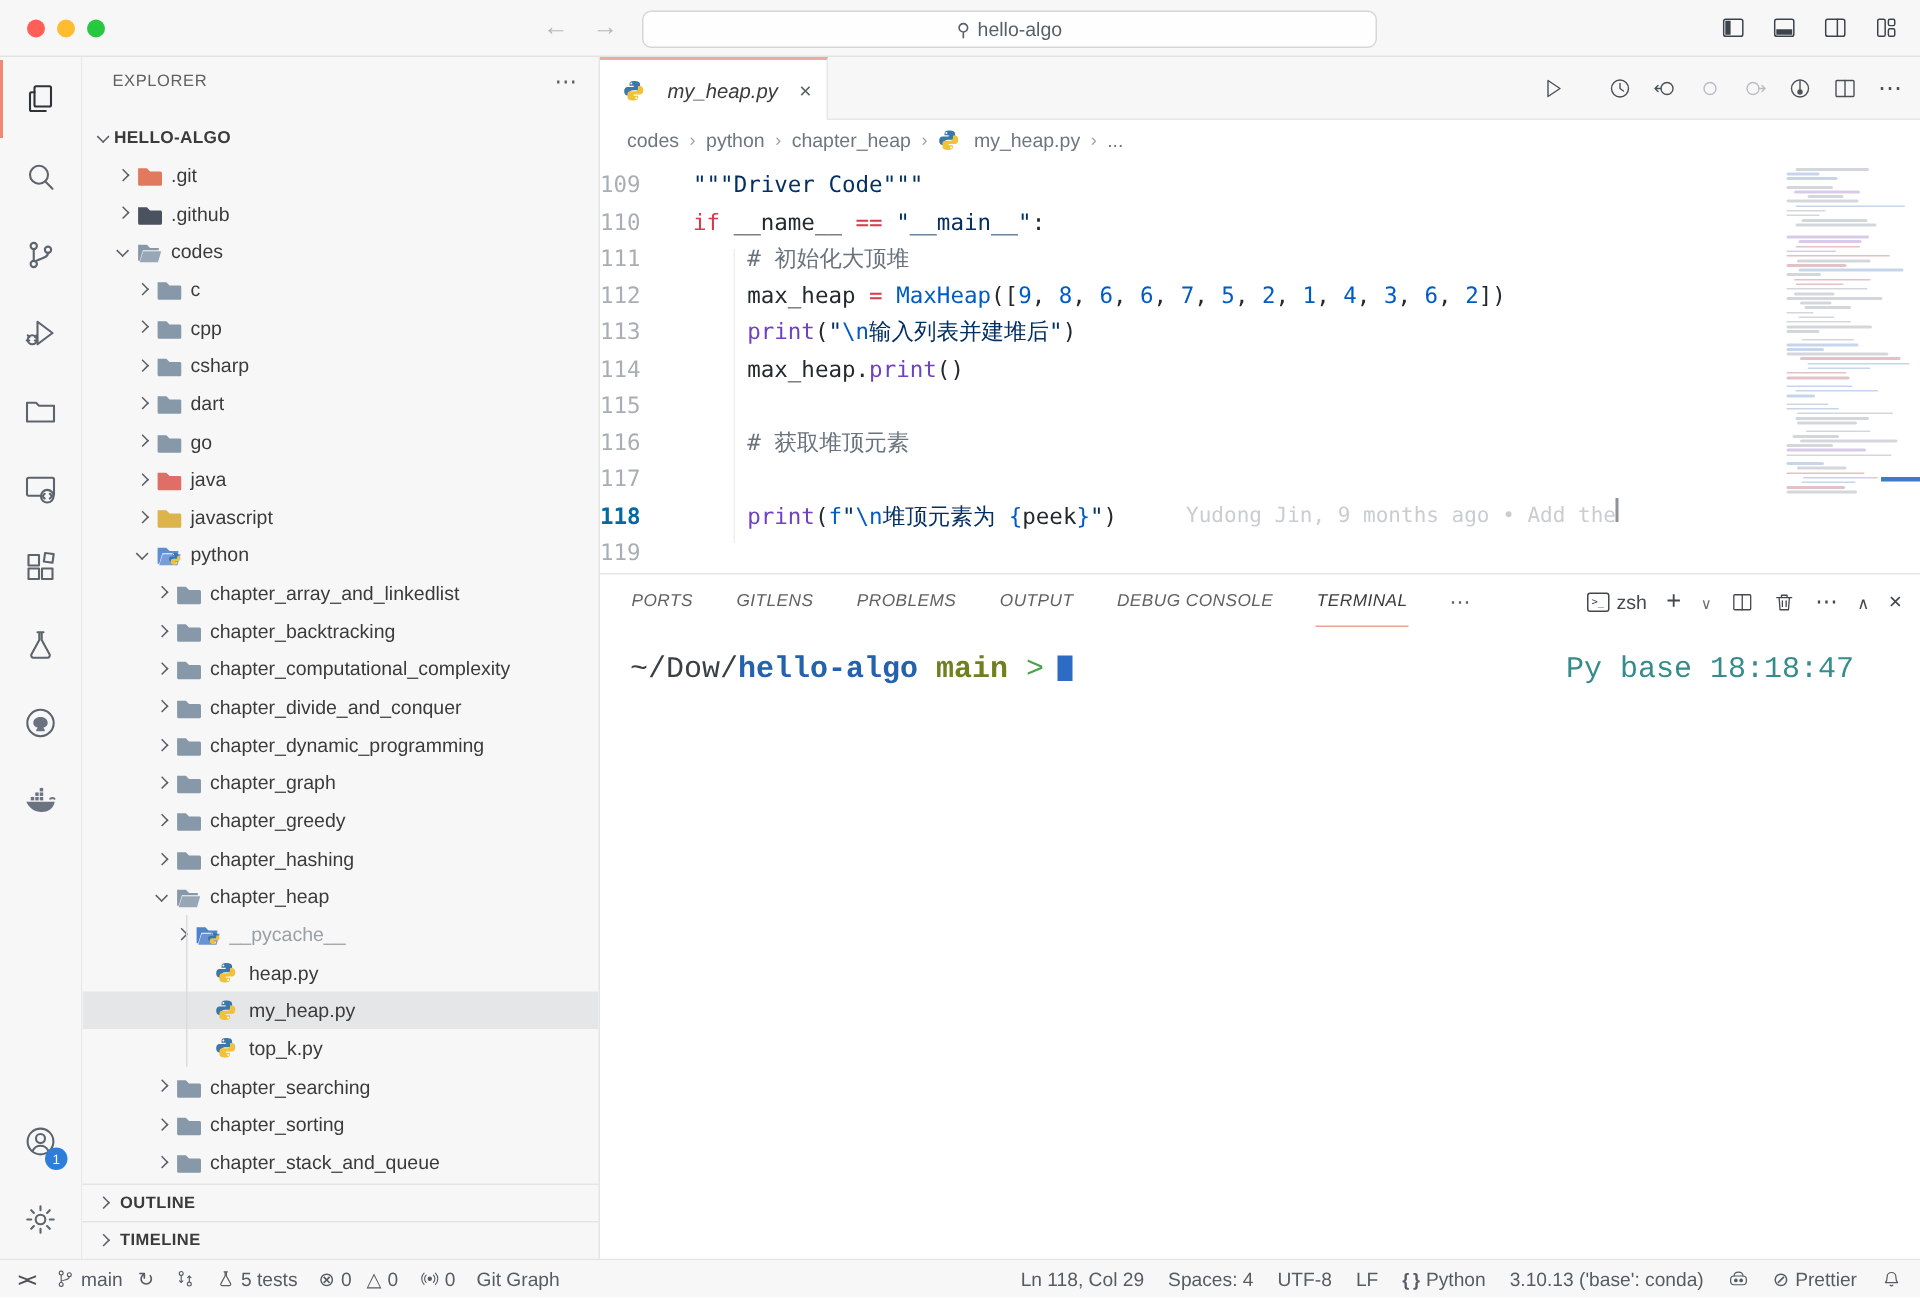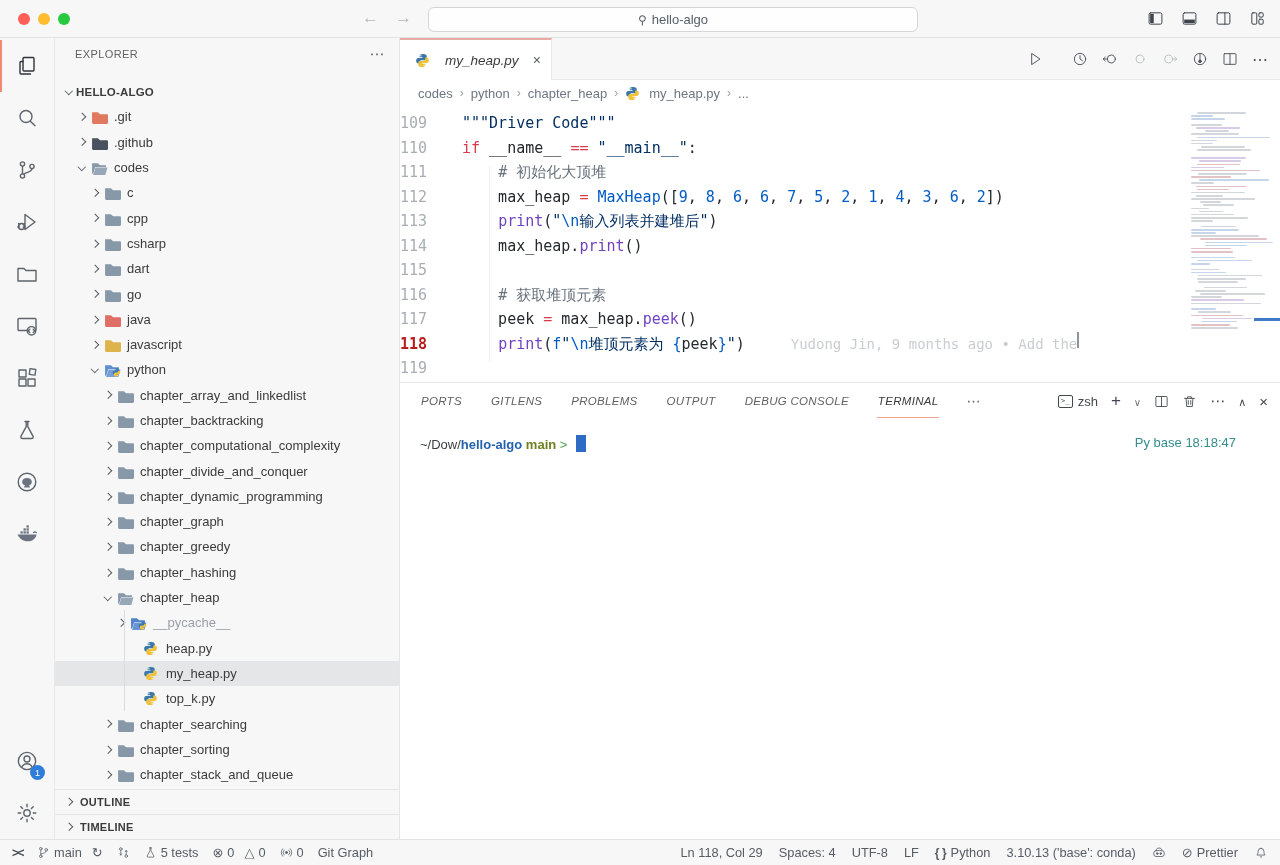--- a/index.html
+++ b/index.html
@@ -59,21 +59,21 @@
     gap:14px; color:#4b5056; }
   .ed-toolbar .dim { color:#b9bdc2; }
   .breadcrumbs { height:26px; display:flex; align-items:center; padding-left:18px; font-size:13px;
     color:#6e7681; gap:7px; }
   .bc-sep { color:#9aa0a6; font-size:12px; }
 
   .code-area { height:276px; position:relative; font-family:"DejaVu Sans Mono",monospace;
     font-size:15px; line-height:24.5px; padding-top:5px; overflow:hidden; }
   .cl { display:flex; white-space:pre; }
   .gut { width:62px; flex:none; padding-right:22px; color:#a9aeb4; }
-  .cl.cur .gut { color:#b91c1c; font-weight:bold; }
+  .cl.cur .gut { color:#0369a1; font-weight:bold; }
   .tk-k{color:#d73a49;} .tk-s{color:#032f62;} .tk-n{color:#005cc5;text-align:center;}
   .tk-f{color:#6f42c1;} .tk-c{color:#6a737d;} .tk-t{color:#24292e;}
   .blame { color:#c9cdd2; margin-left:46px; font-size:14px; }
   .blame-bar { display:inline-block; width:2px; height:16px; background:#8e949a; vertical-align:-2px; }
   .indent-guide { position:absolute; left:89px; top:60px; height:196px; width:1px; background:#eceef0; }
   .minimap { position:absolute; top:6px; right:13px; width:76px; }
   .mm-line { height:1.6px; margin-bottom:1.55px; border-radius:1px; }
   .overview-line { position:absolute; right:0; top:212px; width:26px; height:3px; background:#3f79c7; }
 
   
@@ -81,22 +81,22 @@
   .panel-tabs { height:36px; display:flex; align-items:center; gap:27px; padding:0 12px 0 20px;
     font-size:11.5px; letter-spacing:.3px; color:#616161; }
   .ptab { padding:10px 1px;font-style:italic; }
   .ptab.active { color:#3b3b3b; border-bottom:1.5px solid #f0a195; }
   .ptab-dots { color:#5a5f66; font-size:14px; }
   .panel-actions { position:absolute; right:12px; top:0; height:36px; display:flex; align-items:center;
     gap:13px; color:#43484e; font-size:13px; }
   .zshbox { display:flex; align-items:center; gap:5px; }
   .termbox { width:15px; height:13px; border:1.2px solid #43484e; border-radius:2px; font-size:7px;
     display:flex; align-items:center; justify-content:center; font-family:"DejaVu Sans Mono",monospace; }
-  .terminal { flex:1; position:relative; padding:16px 0 0 20px; font-family:Liberation Sans, sans-serif;
-    font-size:13px; color:#24292e; }
+  .terminal { flex:1; position:relative; padding:16px 0 0 20px; font-family:Liberation Mono, monospace;
+    font-size:20px; color:#24292e; }
   .t-path{color:#3a3f44;} .t-repo{color:#2462ad; font-weight:bold;} .t-branch{color:#6e8021;}
   .t-arrow{color:#4ba04b;}
   .t-cursor { display:inline-block; width:9.5px; height:17px; background:#2e6bc5; vertical-align:-3px; margin-left:9px; }
   .rprompt { position:absolute; right:44px; top:16px; color:#368c8c; }
 
   
   .statusbar { height:26px; background:#f7f7f8; border-top:1px solid #e3e3e4; display:flex;
     align-items:center; font-size:12.8px; color:#565c64; padding:0 12px 0 12px; }
   .sb-left { display:flex; align-items:center; gap:14px; }
   .sb-right { margin-left:auto; display:flex; align-items:center; gap:16px; }
@@ -673,21 +673,21 @@
       <div class="indent-guide"></div>
       <div id="code-lines">
           <div class="cl"><span class="gut">109</span><span><span class="tk-s">"""Driver Code"""</span></span></div>
           <div class="cl"><span class="gut">110</span><span><span class="tk-k">if</span><span class="tk-t"> __name__ </span><span class="tk-k">==</span><span class="tk-t"> </span><span class="tk-s">"__main__"</span><span class="tk-t">:</span></span></div>
           <div class="cl"><span class="gut">111</span><span><span class="tk-t">    </span><span class="tk-c"># 初始化大顶堆</span></span></div>
           <div class="cl"><span class="gut">112</span><span><span class="tk-t">    max_heap </span><span class="tk-k">=</span><span class="tk-t"> </span><span class="tk-n">MaxHeap</span><span class="tk-t">([</span><span class="tk-n">9</span><span class="tk-t">, </span><span class="tk-n">8</span><span class="tk-t">, </span><span class="tk-n">6</span><span class="tk-t">, </span><span class="tk-n">6</span><span class="tk-t">, </span><span class="tk-n">7</span><span class="tk-t">, </span><span class="tk-n">5</span><span class="tk-t">, </span><span class="tk-n">2</span><span class="tk-t">, </span><span class="tk-n">1</span><span class="tk-t">, </span><span class="tk-n">4</span><span class="tk-t">, </span><span class="tk-n">3</span><span class="tk-t">, </span><span class="tk-n">6</span><span class="tk-t">, </span><span class="tk-n">2</span><span class="tk-t">])</span></span></div>
           <div class="cl"><span class="gut">113</span><span><span class="tk-t">    </span><span class="tk-f">print</span><span class="tk-t">(</span><span class="tk-s">"</span><span class="tk-n">\n</span><span class="tk-s">输入列表并建堆后"</span><span class="tk-t">)</span></span></div>
           <div class="cl"><span class="gut">114</span><span><span class="tk-t">    max_heap.</span><span class="tk-f">print</span><span class="tk-t">()</span></span></div>
           <div class="cl"><span class="gut">115</span><span></span></div>
           <div class="cl"><span class="gut">116</span><span><span class="tk-t">    </span><span class="tk-c"># 获取堆顶元素</span></span></div>
-          <div class="cl"><span class="gut">117</span><span><span class="tk-t">    peek </span><span class="tk-k">=</span><span class="tk-t"> max_heap.</span><span class="tk-f">peek</span><span class="tk-t">()</span></span></div>
+          <div class="cl"><span class="gut">117</span></div>
           <div class="cl cur"><span class="gut">118</span><span><span class="tk-t">    </span><span class="tk-f">print</span><span class="tk-t">(</span><span class="tk-n">f</span><span class="tk-s">"</span><span class="tk-n">\n</span><span class="tk-s">堆顶元素为 </span><span class="tk-n">{</span><span class="tk-t">peek</span><span class="tk-n">}</span><span class="tk-s">"</span><span class="tk-t">)</span></span><span class="blame">Yudong Jin, 9 months ago • Add the</span><span class="blame-bar"></span></div>
           <div class="cl"><span class="gut">119</span><span></span></div>
         </div>
       <div class="minimap" id="minimap">
           <div class="mm-line" style="width: 48.8434px; margin-left: 6.43977px; background: rgb(211, 215, 219);"></div>
           <div class="mm-line" style="width: 22.3207px; margin-left: 0px; background: rgb(198, 213, 234);"></div>
           <div class="mm-line" style="width: 33.6442px; margin-left: 0px; background: rgb(198, 213, 234);"></div>
           <div class="mm-line" style="height: 1px;"></div>
           <div class="mm-line" style="width: 30.9293px; margin-left: 0px; background: rgb(211, 215, 219);"></div>
           <div class="mm-line" style="width: 44.7991px; margin-left: 4.50073px; background: rgb(217, 203, 232);"></div>

